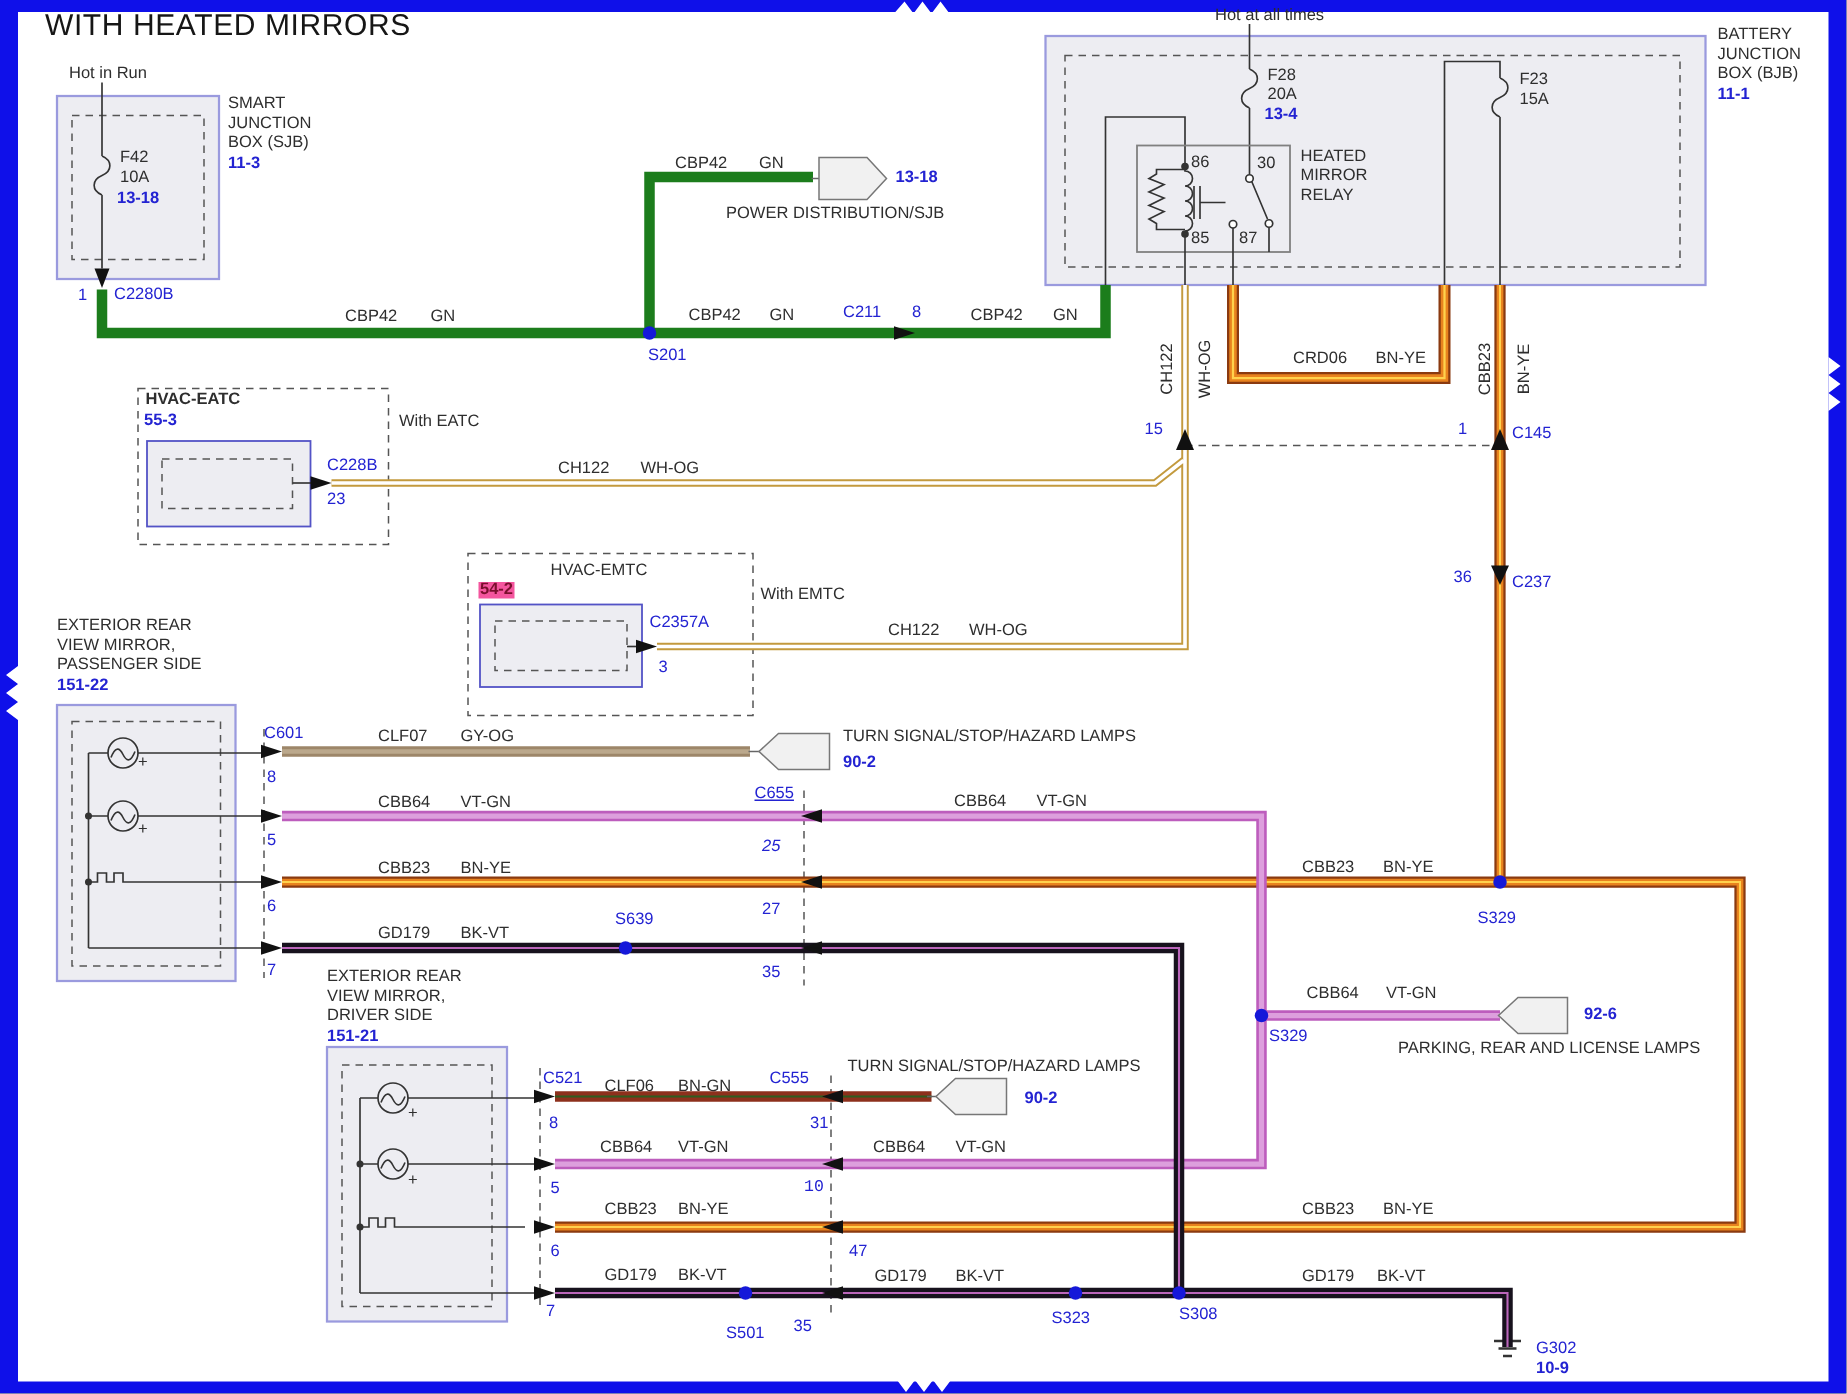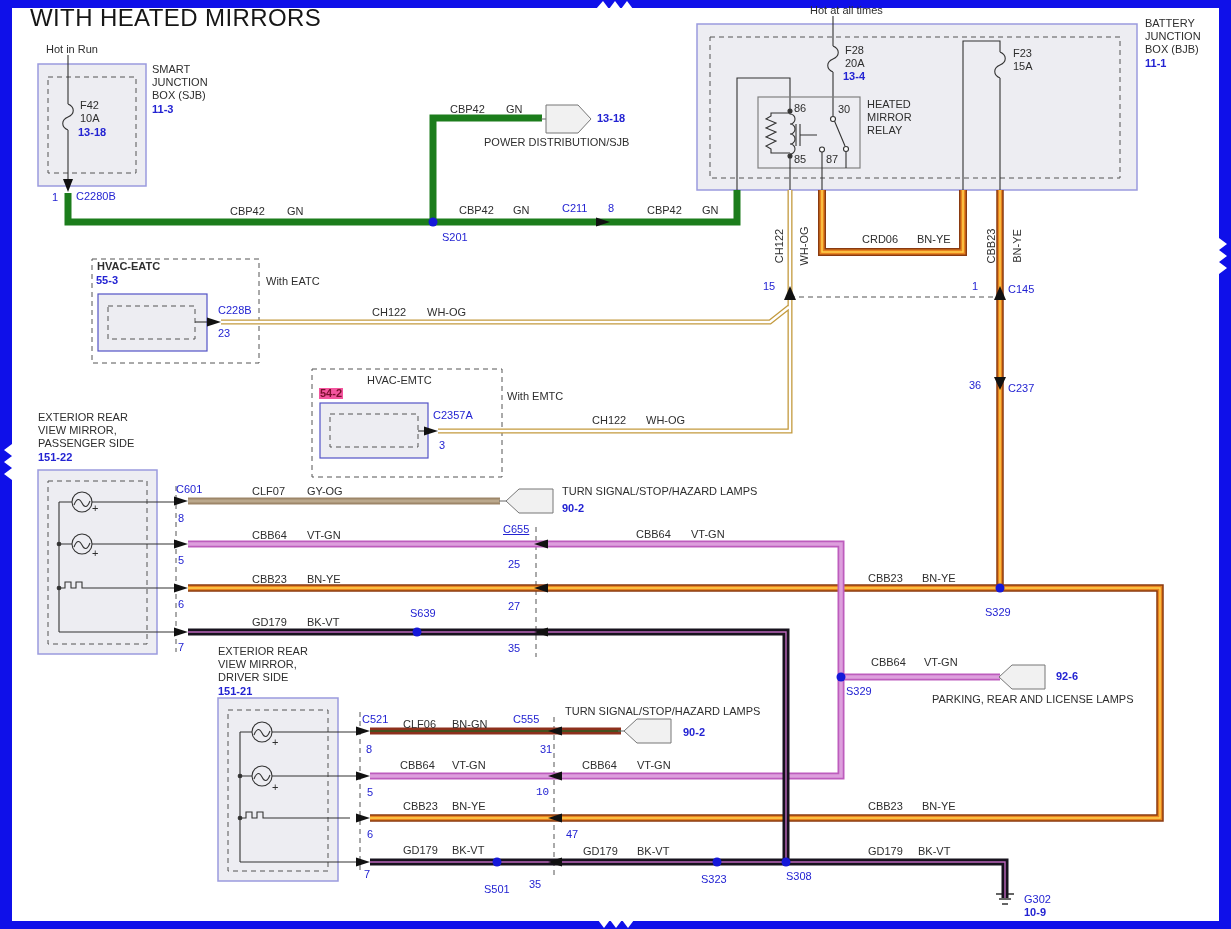--- a/index.html
+++ b/index.html
@@ -5,21 +5,21 @@
   html,body{margin:0;padding:0;background:#888;}
   #page{position:relative;width:1231px;height:929px;background:#0f10e9;
         font-family:"Liberation Sans",sans-serif;overflow:hidden;}
   #diagram-svg{position:absolute;left:0;top:0;}
   #labels{position:absolute;left:0;top:0;width:100%;height:100%;}
   .lab{position:absolute;font-size:11px;line-height:11px;color:#2e2e2e;white-space:pre;}
   .b{color:#2323d2;}
   .bb{color:#2323d2;font-weight:bold;}
   .hl{background:#f4559e;color:#7a0f2d;font-weight:bold;padding:0 1px;}
   .v{transform:translate(-50%,-50%) rotate(-90deg);}
-  .ttl{font-size:24px;color:#161616;letter-spacing:.4px;}
+  .ttl{font-size:20px;color:#161616;letter-spacing:.4px;}
 </style>
 </head>
 <body>
 
 <div id="page">
 
 <svg id="diagram-svg" width="1231" height="929" viewBox="0 0 1231 929">
 
   <rect x="12" y="8" width="1207" height="913" fill="#ffffff"></rect>
 
@@ -167,21 +167,21 @@
       <span class="lab" style="left: 152px; top: 90px;">BOX (SJB)</span>
       <span class="lab bb" style="left: 152px; top: 104px;">11-3</span>
       <span class="lab b" style="left: 52px; top: 192px;">1</span>
       <span class="lab b" style="left: 76px; top: 191px;">C2280B</span>
       <span class="lab" style="left: 230px; top: 206px;">CBP42</span>
       <span class="lab" style="left: 287px; top: 206px;">GN</span>
       <span class="lab" style="left: 450px; top: 104px;">CBP42</span>
       <span class="lab" style="left: 506px; top: 104px;">GN</span>
       <span class="lab bb" style="left: 597px; top: 113px;">13-18</span>
       <span class="lab" style="left: 484px; top: 137px;">POWER DISTRIBUTION/SJB</span>
-      <span class="lab b" style="left: 442px; top: 232px;">S201</span>
+      <span class="lab b" style="left: 432px; top: 232px;">S201</span>
       <span class="lab" style="left: 459px; top: 205px;">CBP42</span>
       <span class="lab" style="left: 513px; top: 205px;">GN</span>
       <span class="lab b" style="left: 562px; top: 203px;">C211</span>
       <span class="lab b" style="left: 608px; top: 203px;">8</span>
       <span class="lab" style="left: 647px; top: 205px;">CBP42</span>
       <span class="lab" style="left: 702px; top: 205px;">GN</span>
       <span class="lab" style="left: 810px; top: 5px;">Hot at all times</span>
       <span class="lab" style="left: 845px; top: 45px;">F28</span>
       <span class="lab" style="left: 845px; top: 58px;">20A</span>
       <span class="lab bb" style="left: 843px; top: 71px;">13-4</span>
@@ -238,21 +238,21 @@
       <span class="lab" style="left: 307px; top: 486px;">GY-OG</span>
       <span class="lab" style="left: 252px; top: 530px;">CBB64</span>
       <span class="lab" style="left: 307px; top: 530px;">VT-GN</span>
       <span class="lab" style="left: 252px; top: 574px;">CBB23</span>
       <span class="lab" style="left: 307px; top: 574px;">BN-YE</span>
       <span class="lab" style="left: 252px; top: 617px;">GD179</span>
       <span class="lab" style="left: 307px; top: 617px;">BK-VT</span>
       <span class="lab" style="left: 562px; top: 486px;">TURN SIGNAL/STOP/HAZARD LAMPS</span>
       <span class="lab bb" style="left: 562px; top: 503px;">90-2</span>
       <span class="lab b" style="left: 503px; top: 524px; text-decoration: underline;">C655</span>
-      <span class="lab b" style="left: 508px; top: 559px;">25</span>
+      <span class="lab b" style="left: 508px; top: 559px; font-style: italic;">25</span>
       <span class="lab b" style="left: 508px; top: 601px;">27</span>
       <span class="lab b" style="left: 508px; top: 643px;">35</span>
       <span class="lab b" style="left: 410px; top: 608px;">S639</span>
       <span class="lab" style="left: 636px; top: 529px;">CBB64</span>
       <span class="lab" style="left: 691px; top: 529px;">VT-GN</span>
       <span class="lab" style="left: 868px; top: 573px;">CBB23</span>
       <span class="lab" style="left: 922px; top: 573px;">BN-YE</span>
       <span class="lab b" style="left: 985px; top: 607px;">S329</span>
       <span class="lab b" style="left: 846px; top: 686px;">S329</span>
       <span class="lab" style="left: 871px; top: 657px;">CBB64</span>

